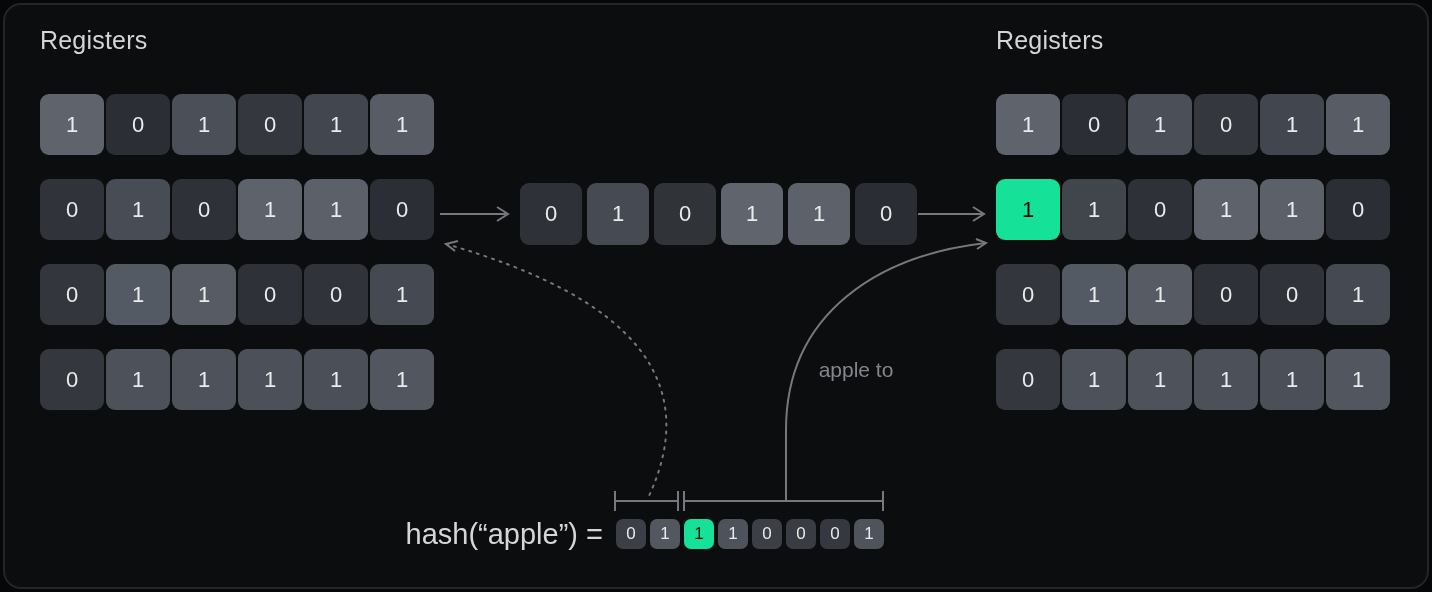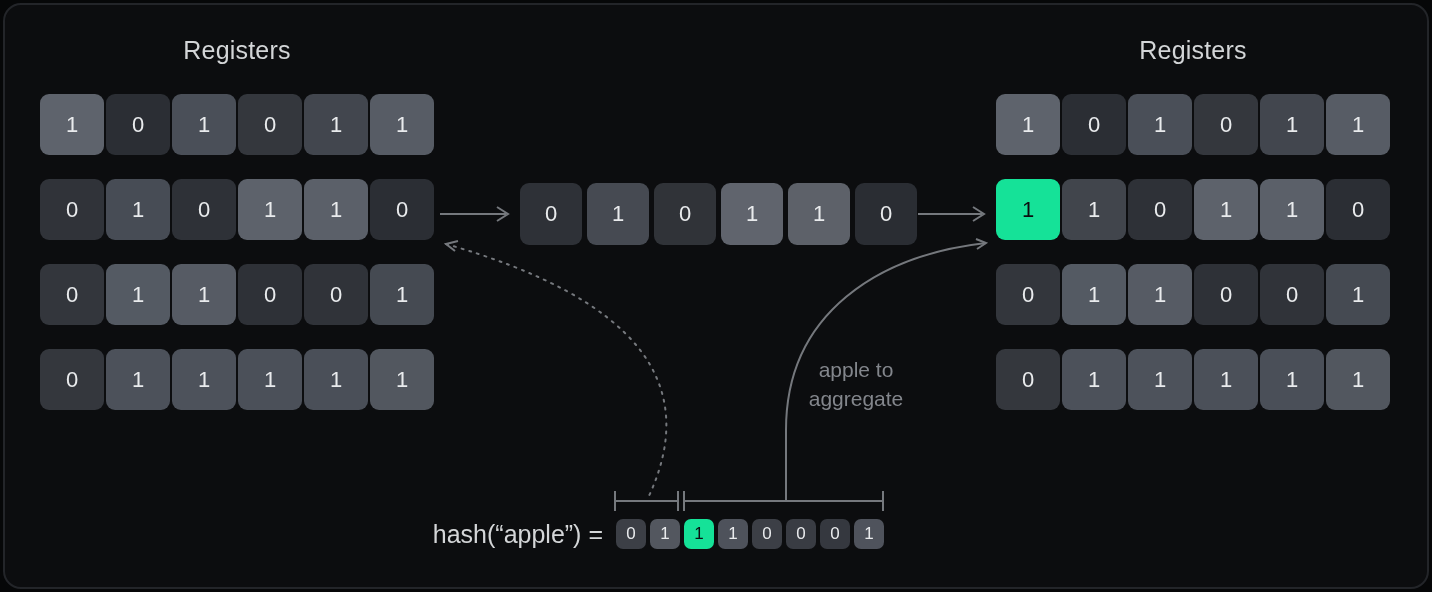--- a/index.html
+++ b/index.html
@@ -9,22 +9,22 @@
     font-family:"Liberation Sans", sans-serif;
   }
   .stage{position:relative;width:1432px;height:592px;}
   .panel{
     position:absolute;inset:3px;z-index:0;
     background:var(--panel-bg,#0c0d0f);
     border:2px solid var(--panel-border,#232529);
     border-radius:18px;
   }
   .grid-title{
-    position:absolute;z-index:2;top:36px;width:394px;
-    text-align:center;font-size:25px;font-weight:400;
+    position:absolute;z-index:2;top:26px;width:394px;
+    font-size:25px;font-weight:400;
     color:var(--title,#d3d5d7);letter-spacing:.2px;
   }
   #title-left{left:40px;}
   #title-right{left:996px;}
   .reg-grid{
     position:absolute;z-index:2;top:94px;
     display:grid;grid-template-columns:repeat(6,64px);
     column-gap:2px;row-gap:24px;
   }
   #grid-left{left:40px;}
@@ -48,21 +48,21 @@
     text-align:center;font-size:21px;line-height:29px;
     color:var(--label,#83868c);
   }
   #note-register-index{left:492px;}
   #note-data-aggregate{left:776px;}
   .hash-row{
     position:absolute;z-index:2;top:517px;right:548px;height:34px;
     display:flex;align-items:center;gap:13px;
   }
   .hash-text{
-    font-size:25px;color:var(--hashtext,#d4d6d8);white-space:nowrap;
+    font-size:29px;color:var(--hashtext,#d4d6d8);white-space:nowrap;
   }
   .bits{display:flex;gap:4px;}
   .bits .bit{
     width:30px;height:30px;border-radius:7px;
     display:flex;align-items:center;justify-content:center;
     font-size:17px;color:var(--celltext,#e9ebed);
   }
   #overlay{position:absolute;inset:0;z-index:1;}
   #overlay *{fill:none;stroke:var(--arrow,#75787d);stroke-width:2;}
 </style>
@@ -133,21 +133,20 @@
       <div class="cell" style="background: rgb(77, 82, 91);">1</div>
       <div class="cell" style="background: rgb(75, 80, 89);">1</div>
       <div class="cell" style="background: rgb(74, 79, 88);">1</div>
       <div class="cell" style="background: rgb(82, 87, 95);">1</div>
     </div>
 
   <div class="note" id="note-register-index">
   </div>
   <div class="note" id="note-data-aggregate">
     <div>apple to</div>
-    <div>aggregate</div>
   </div>
 
   <div class="hash-row">
     <span class="hash-text">hash(“apple”) =</span>
     <div class="bits" id="hash-bits">
         <div class="bit" style="background: rgb(60, 63, 70);">0</div>
         <div class="bit" style="background: rgb(83, 87, 95);">1</div>
         <div class="bit" style="background: rgb(21, 226, 152); color: rgb(12, 14, 16);">1</div>
         <div class="bit" style="background: rgb(78, 82, 91);">1</div>
         <div class="bit" style="background: rgb(60, 63, 70);">0</div>

